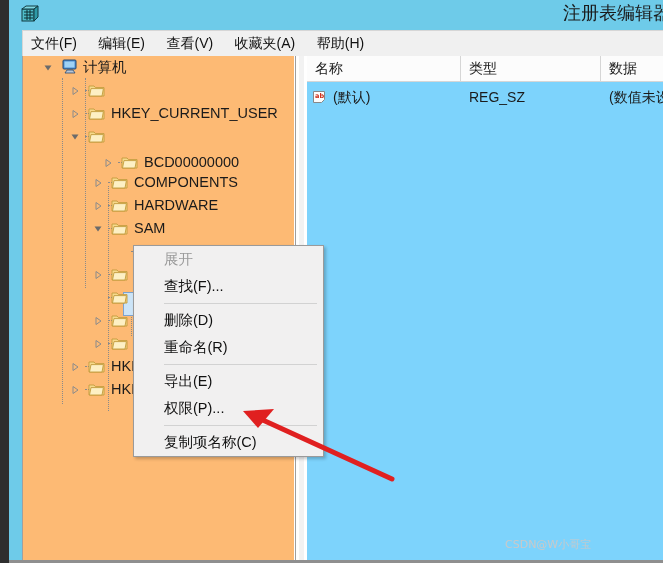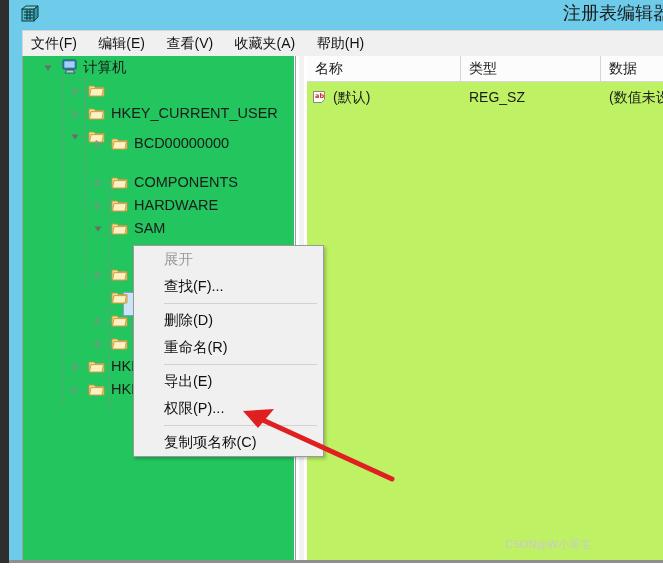--- a/index.html
+++ b/index.html
@@ -15,38 +15,38 @@
   #window{position:absolute;left:9px;top:0;width:654px;height:561px;background:#6ecbe9;}
   #titlebar{position:absolute;left:0;top:0;width:654px;height:28px;background:#6ecbe9;}
   #app-icon{position:absolute;left:11px;top:4px;width:20px;height:20px;}
   #title-text{position:absolute;right:-8px;top:1px;font-size:18px;color:#1a1a1a;white-space:nowrap;letter-spacing:0px;}
   #menubar{position:absolute;left:13px;top:30px;width:641px;height:26px;background:#f0f0f0;
            border-top:1px solid #d6d6d6;border-left:1px solid #d6d6d6;}
   #menubar .mi{display:inline-block;padding:3px 9px 3px 8px;font-size:14px;color:#111;line-height:18px;}
   #client{position:absolute;left:13px;top:56px;width:640px;height:504px;background:#ffffff;border-left:1px solid #a0a0a0;}
 
   
-  #tree-pane{position:absolute;left:0;top:0;width:271px;height:504px;background:#22c55e;overflow:hidden;}
+  #tree-pane{position:absolute;left:0;top:0;width:271px;height:504px;background:#fdba74;overflow:hidden;}
   .trow{position:absolute;height:23px;left:0;right:0;white-space:nowrap;}
   .trow .lbl{position:absolute;top:2px;font-size:14.5px;color:#1b1b1b;line-height:19px;letter-spacing:0px;}
   .exp{position:absolute;top:7px;width:10px;height:10px;}
   .exp svg{display:block;}
   .folder{position:absolute;top:4px;width:17px;height:15px;}
   .pc-icon{position:absolute;top:3px;width:18px;height:16px;}
   .dotted-v{position:absolute;width:1px;border-left:1px dotted #8a8a8a;}
   .dotted-h{position:absolute;height:1px;border-top:1px dotted #8a8a8a;}
   #tree-sel{position:absolute;left:100px;top:236px;width:80px;height:22px;background:#cce4f7;border:1px solid #7da2ce;}
 
   
   #splitter{position:absolute;left:272px;top:0;width:11px;height:504px;background:#ffffff;
             border-left:1px solid #9e9e9e;border-right:1px solid #9e9e9e;}
   #splitter-in{position:absolute;left:3px;top:0;width:5px;height:504px;background:#f2f2f2;}
 
   
-  #list-pane{position:absolute;left:284px;top:0;width:356px;height:504px;background:#bef264;}
+  #list-pane{position:absolute;left:284px;top:0;width:356px;height:504px;background:#7dd3fc;}
   #list-header{position:absolute;left:0;top:0;right:0;height:25px;background:#fcfcfc;border-bottom:1px solid #d6d6d6;}
   .hcell{position:absolute;top:0;height:25px;border-right:1px solid #d6d6d6;box-sizing:border-box;}
   .hcell span{position:absolute;left:8px;top:3px;font-size:14px;color:#1b1b1b;line-height:19px;}
   .lrow{position:absolute;left:0;right:0;height:24px;}
   .lcell{position:absolute;top:2px;font-size:14px;color:#1b1b1b;line-height:19px;white-space:nowrap;}
   #ab-icon{position:absolute;left:5px;top:4px;width:17px;height:16px;}
 
   
   #ctxmenu{position:absolute;left:133px;top:245px;width:189px;background:#f1f0f0;
            border:1px solid #9a9a9a;box-shadow:2px 2px 3px rgba(0,0,0,.22);}
@@ -160,21 +160,21 @@
             </svg>
         </span>
         <span class="folder" style="left:65px;">
           <svg width="17" height="15" viewBox="0 0 17 15">
             <path d="M1 3 h5 l1.4 1.6 H16 V13 H1 Z" fill="#f7d98b" stroke="#c29b3c" stroke-width="0.9"></path>
             <path d="M3 5.6 h12.4 L14 13 H1.5 Z" fill="#fdf0c4" stroke="#c29b3c" stroke-width="0.9"></path>
           </svg>
         </span>
       </div>
 
-      <div class="trow" style="top:76px;">
+      <div class="trow" style="top:95px;margin-left:10px;">
         <div class="dotted-h" style="left:85px;top:11px;width:10px;"></div>
         <span class="exp" style="left:70px;">
           <svg width="10" height="10" viewBox="0 0 10 10">
               <path d="M3 1.5 L3 8.5 L8 5 Z" fill="none" stroke="#8b8b8b" stroke-width="1"></path>
             </svg>
         </span>
         <span class="folder" style="left:88px;">
           <svg width="17" height="15" viewBox="0 0 17 15">
             <path d="M1 3 h5 l1.4 1.6 H16 V13 H1 Z" fill="#f7d98b" stroke="#c29b3c" stroke-width="0.9"></path>
             <path d="M3 5.6 h12.4 L14 13 H1.5 Z" fill="#fdf0c4" stroke="#c29b3c" stroke-width="0.9"></path>

